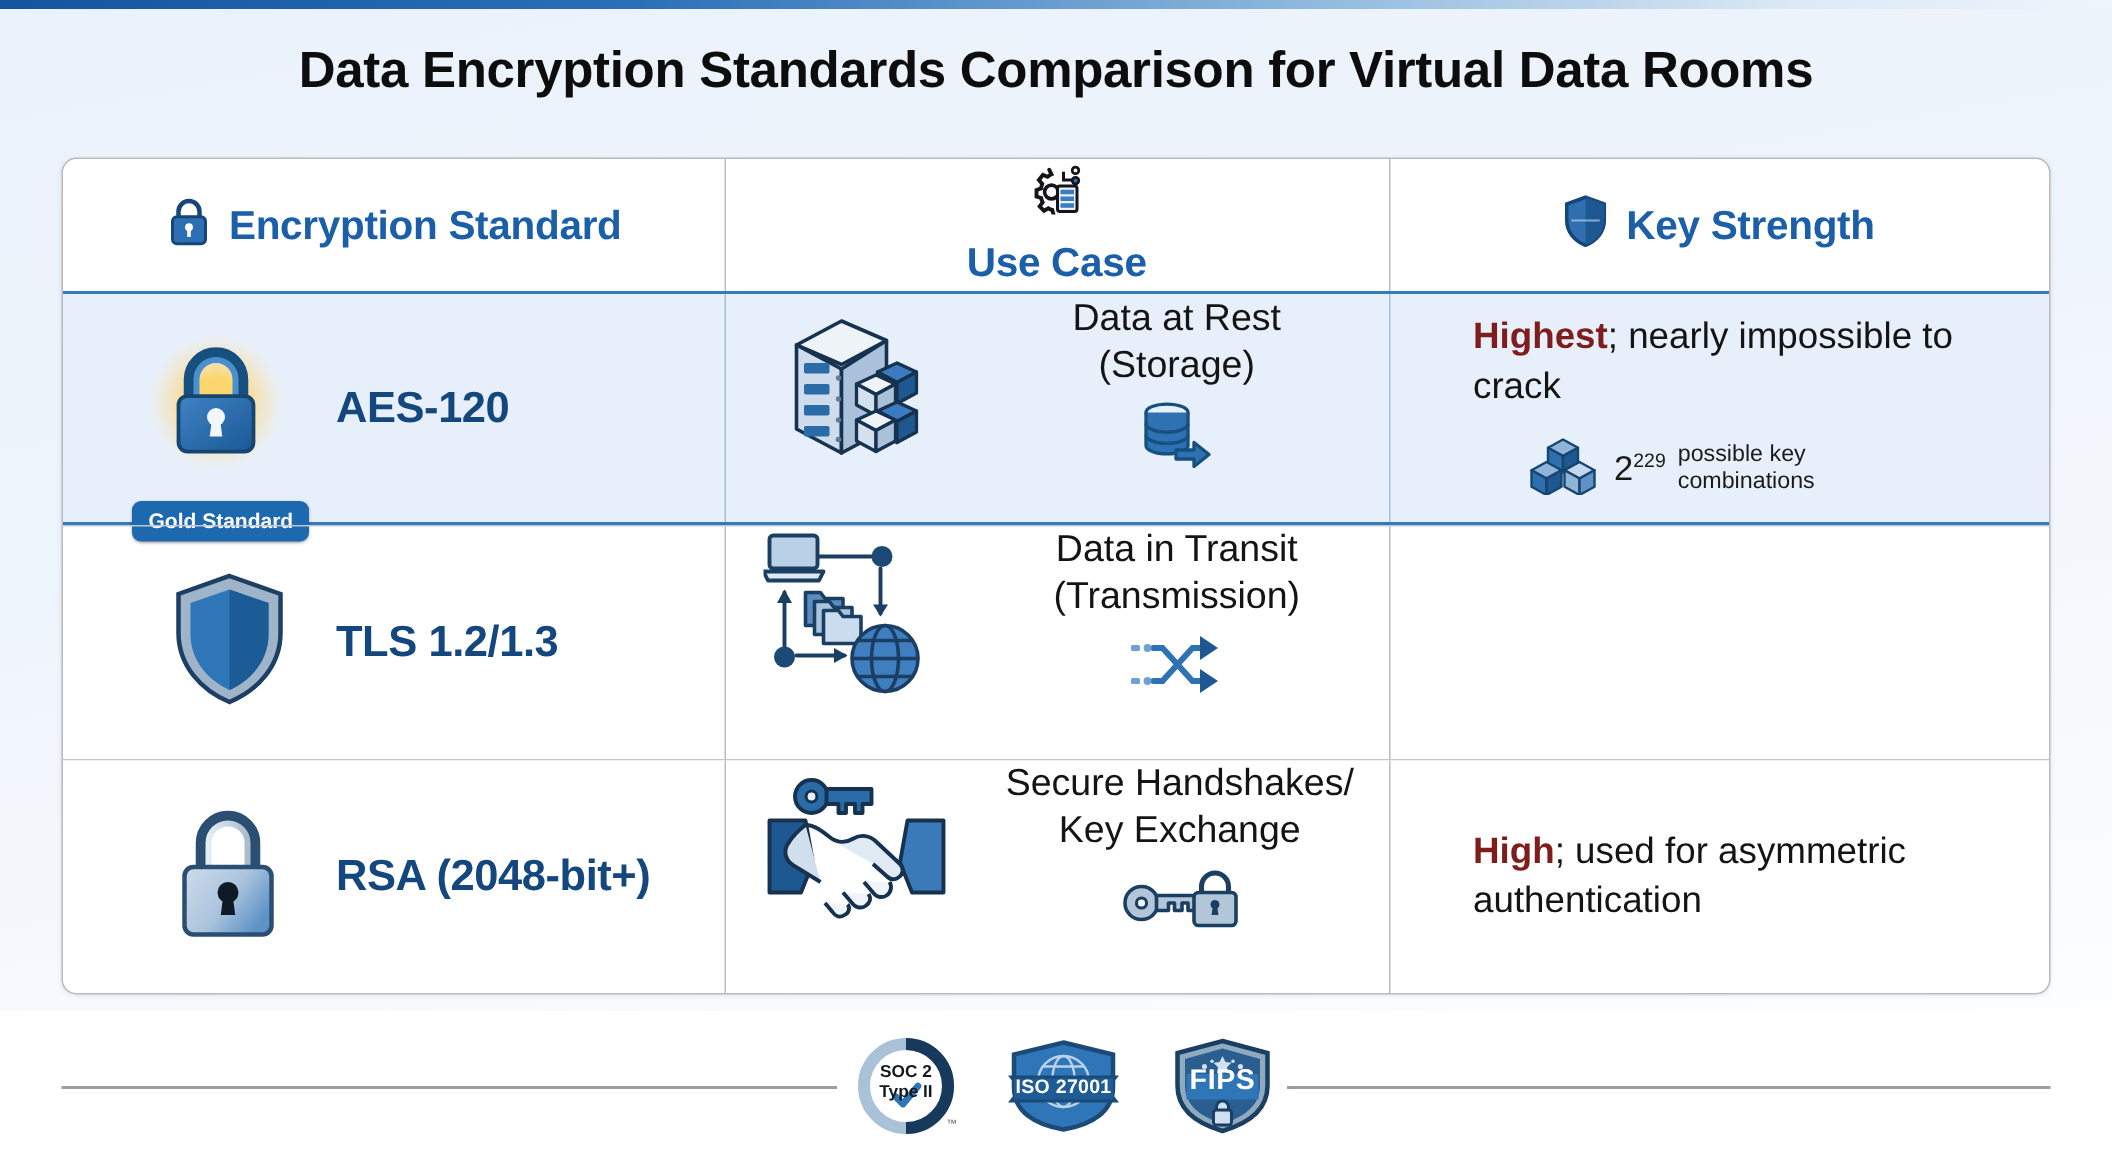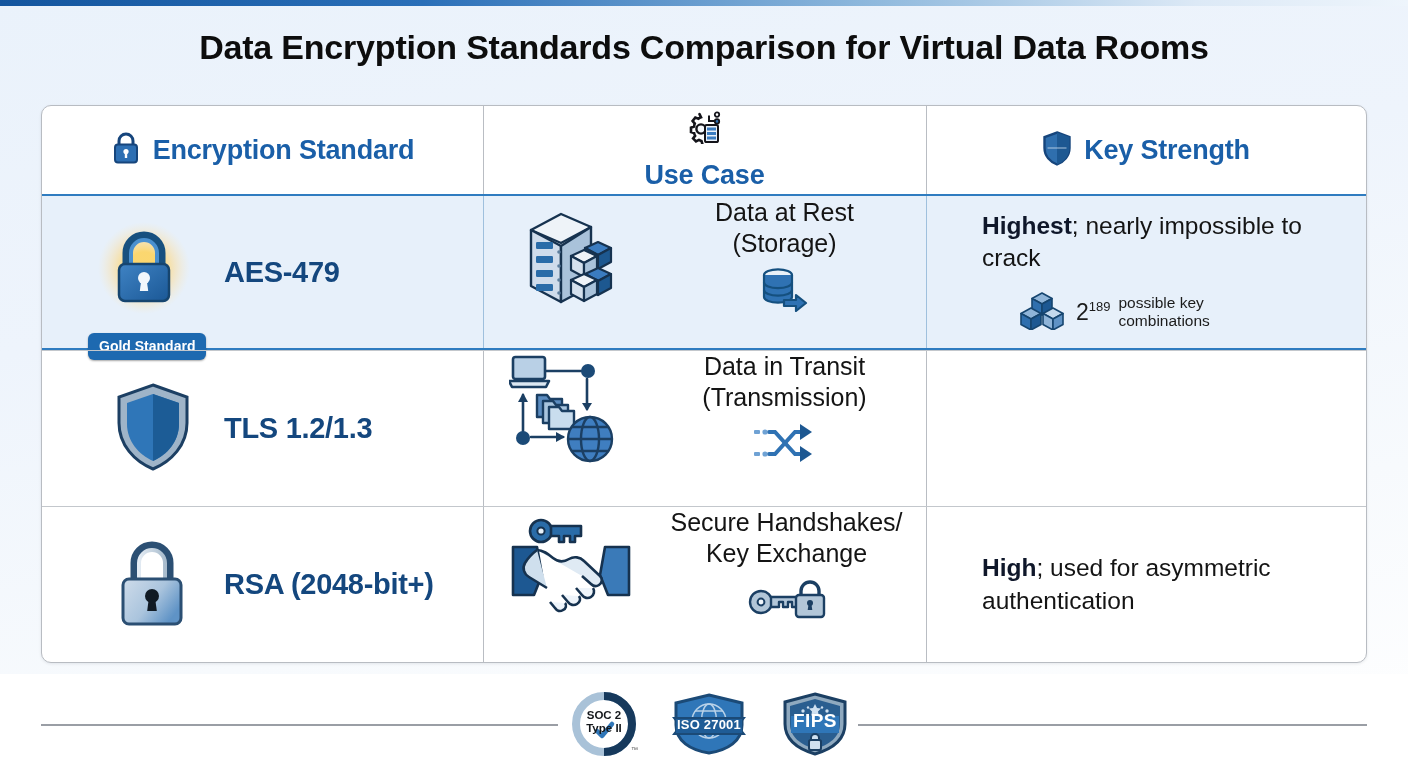--- a/index.html
+++ b/index.html
@@ -105,21 +105,21 @@
     line-height: 1.22;
     flex: 1;
   }
   .usecase-sub { margin-top: 8px; display:flex; justify-content:center; }
 
   
   .c3inner { width: 100%; padding: 0 26px 0 56px; }
   .strength {
     font-size: 24.5px; color: #141414; line-height: 1.32;
   }
-  .strength b { color: #0f172a; font-weight: bold; }
+  .strength b { color: #7f1d1d; font-weight: bold; }
   .combos {
     display: flex; align-items: center; gap: 12px;
     margin-top: 16px; padding-left: 38px;
   }
   .combos-text { font-size: 21px; color: #1b1b1b; display:flex; align-items:center; gap:8px;}
   .combos-text .pow { font-size: 23px; }
   .combos-text .pow sup { font-size: 13px; }
   .combos-lines { font-size: 15.5px; line-height: 1.2; color: #1b1b1b; }
 
   
@@ -230,21 +230,21 @@
                 <circle cx="48" cy="48" r="46" fill="url(#glow)"></circle>
                 <path d="M31 46V33a17 17 0 0 1 34 0v13" fill="none" stroke="#17507f" stroke-width="9"></path>
                 <path d="M35 46V33a13 13 0 0 1 26 0v13" fill="none" stroke="#4a90cf" stroke-width="4"></path>
                 <rect x="23" y="44" width="50" height="37" rx="6" fill="url(#lockbody)" stroke="#16456f" stroke-width="2.5"></rect>
                 <circle cx="48" cy="58" r="6" fill="#f2f7fc"></circle>
                 <path d="M45.4 59h5.2l1.6 12h-8.4z" fill="#f2f7fc"></path>
               </svg>
             </span>
             <span class="badge-gold">Gold Standard</span>
           </div>
-          <div class="std-name">AES-479</div>
+          <div class="std-name">AES-120</div>
         </div>
       </div>
 
       <div class="cell col2">
         <div class="c2inner">
           <span>
             <svg width="120" height="120" viewBox="0 0 120 120">
               <g stroke="#16324f" stroke-width="2.4" stroke-linejoin="round">
                 <path d="M22 34 52 18l30 13-30 16z" fill="#eef3f8"></path>
                 <path d="M22 34v56l30 16V50z" fill="#cfdceb"></path>
@@ -311,21 +311,21 @@
                   <path d="M11 18 21 23.5 11 29 1 23.5z" fill="#8fb4d8"></path>
                   <path d="M1 23.5v11L11 40V29z" fill="#2f6fae"></path>
                   <path d="M11 29v11l10-5.5v-11z" fill="#1d5892"></path>
                   <path d="M33 18 43 23.5 33 29 23 23.5z" fill="#c3d8ec"></path>
                   <path d="M23 23.5v11L33 40V29z" fill="#8fb4d8"></path>
                   <path d="M33 29v11l10-5.5v-11z" fill="#5f92c5"></path>
                 </g>
               </svg>
             </span>
             <span class="combos-text">
-              <span class="pow"><span>2</span><sup>189</sup></span>
+              <span class="pow"><span>2</span><sup>229</sup></span>
               <span class="combos-lines">
                 <div>possible key</div>
                 <div>combinations</div>
               </span>
             </span>
           </div>
         </div>
       </div>
     </div>
 

